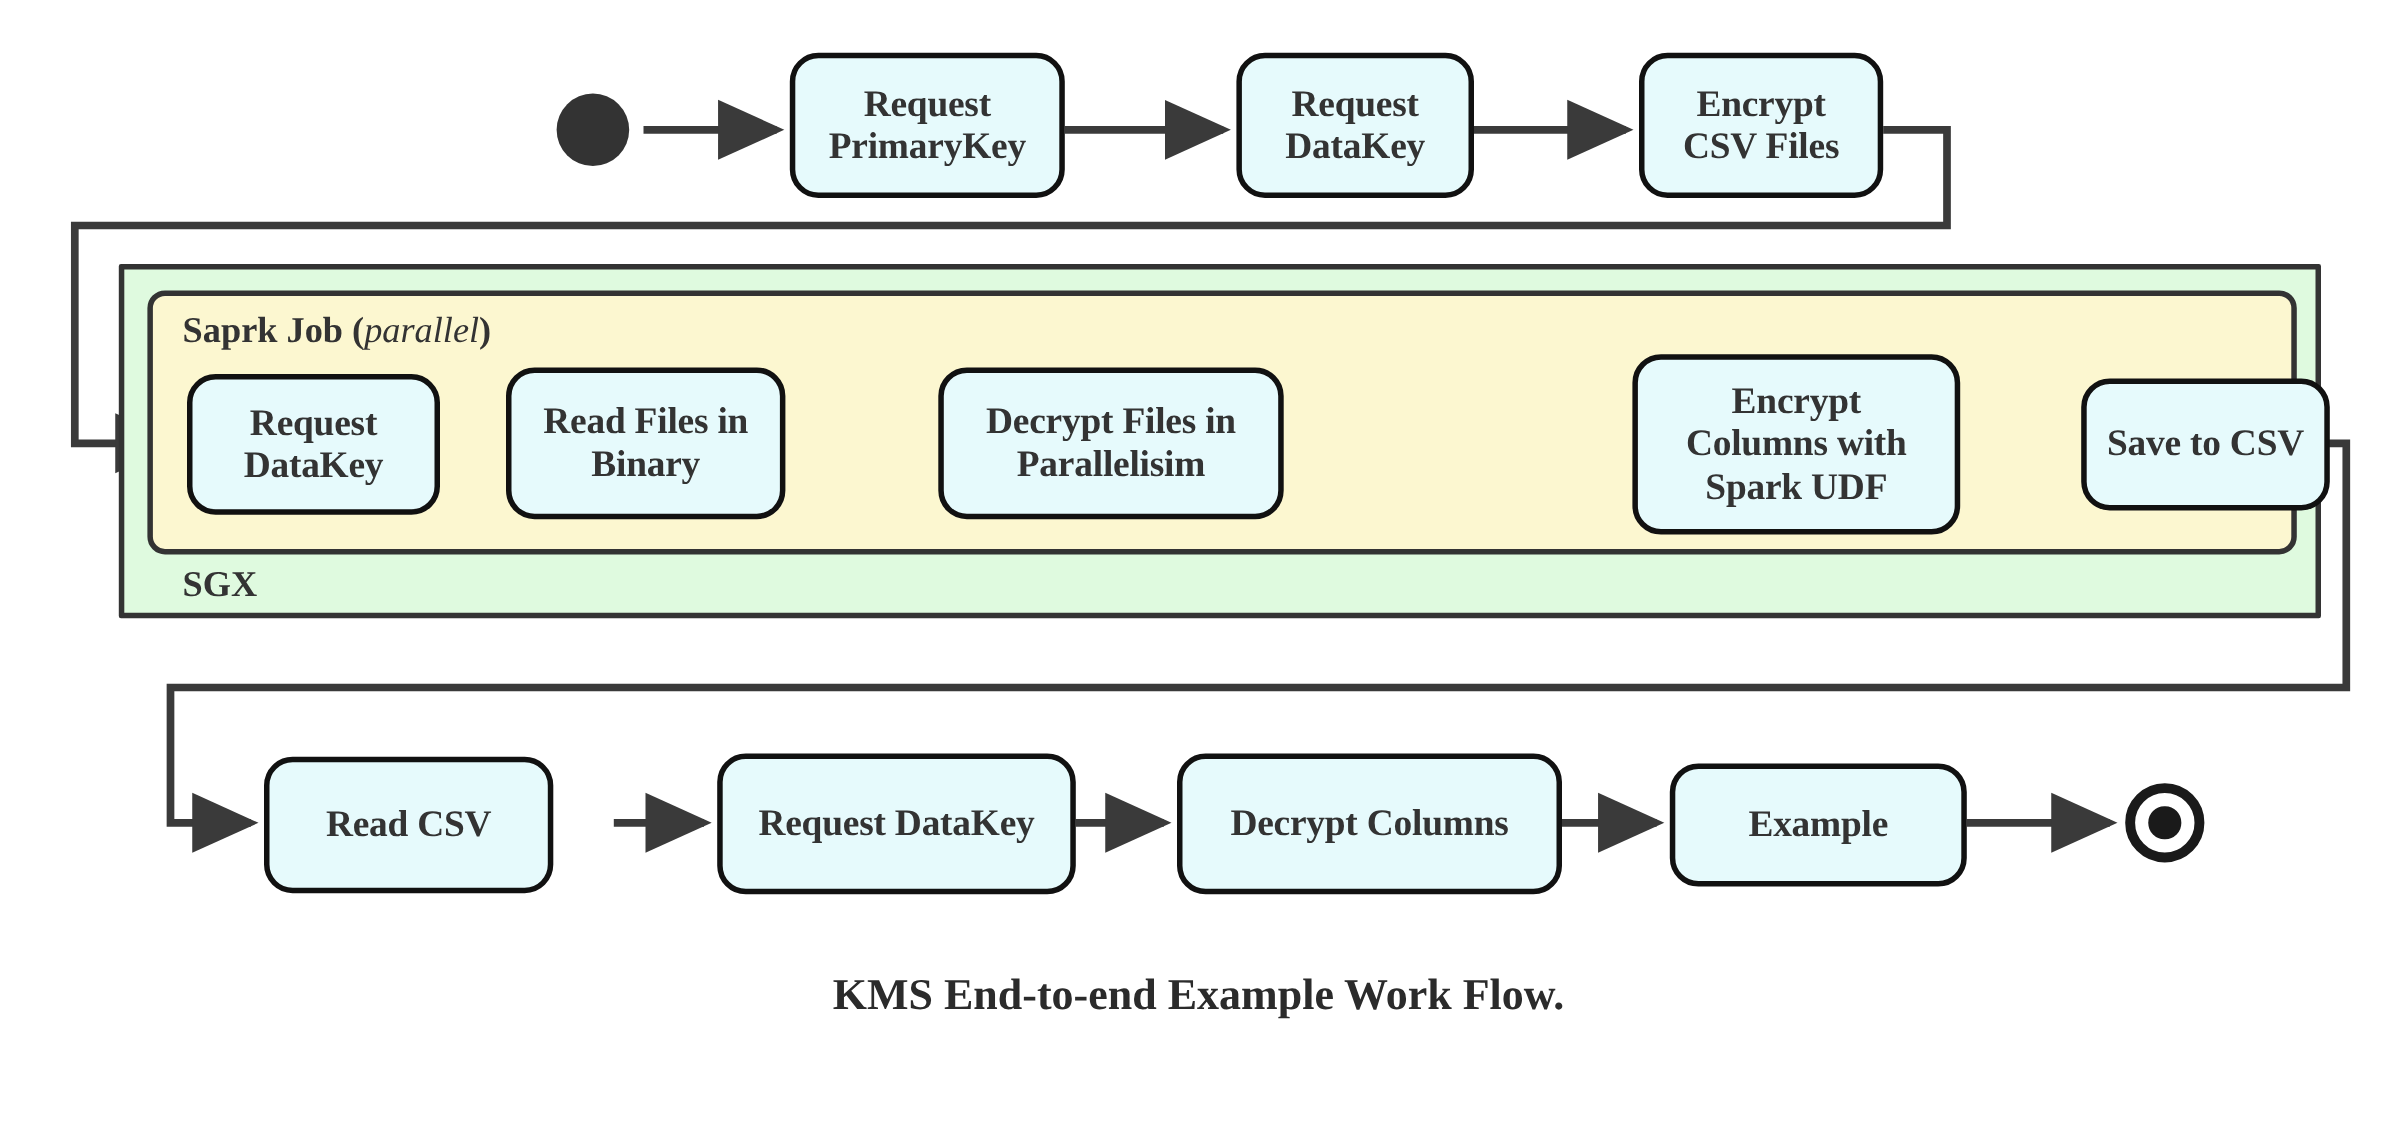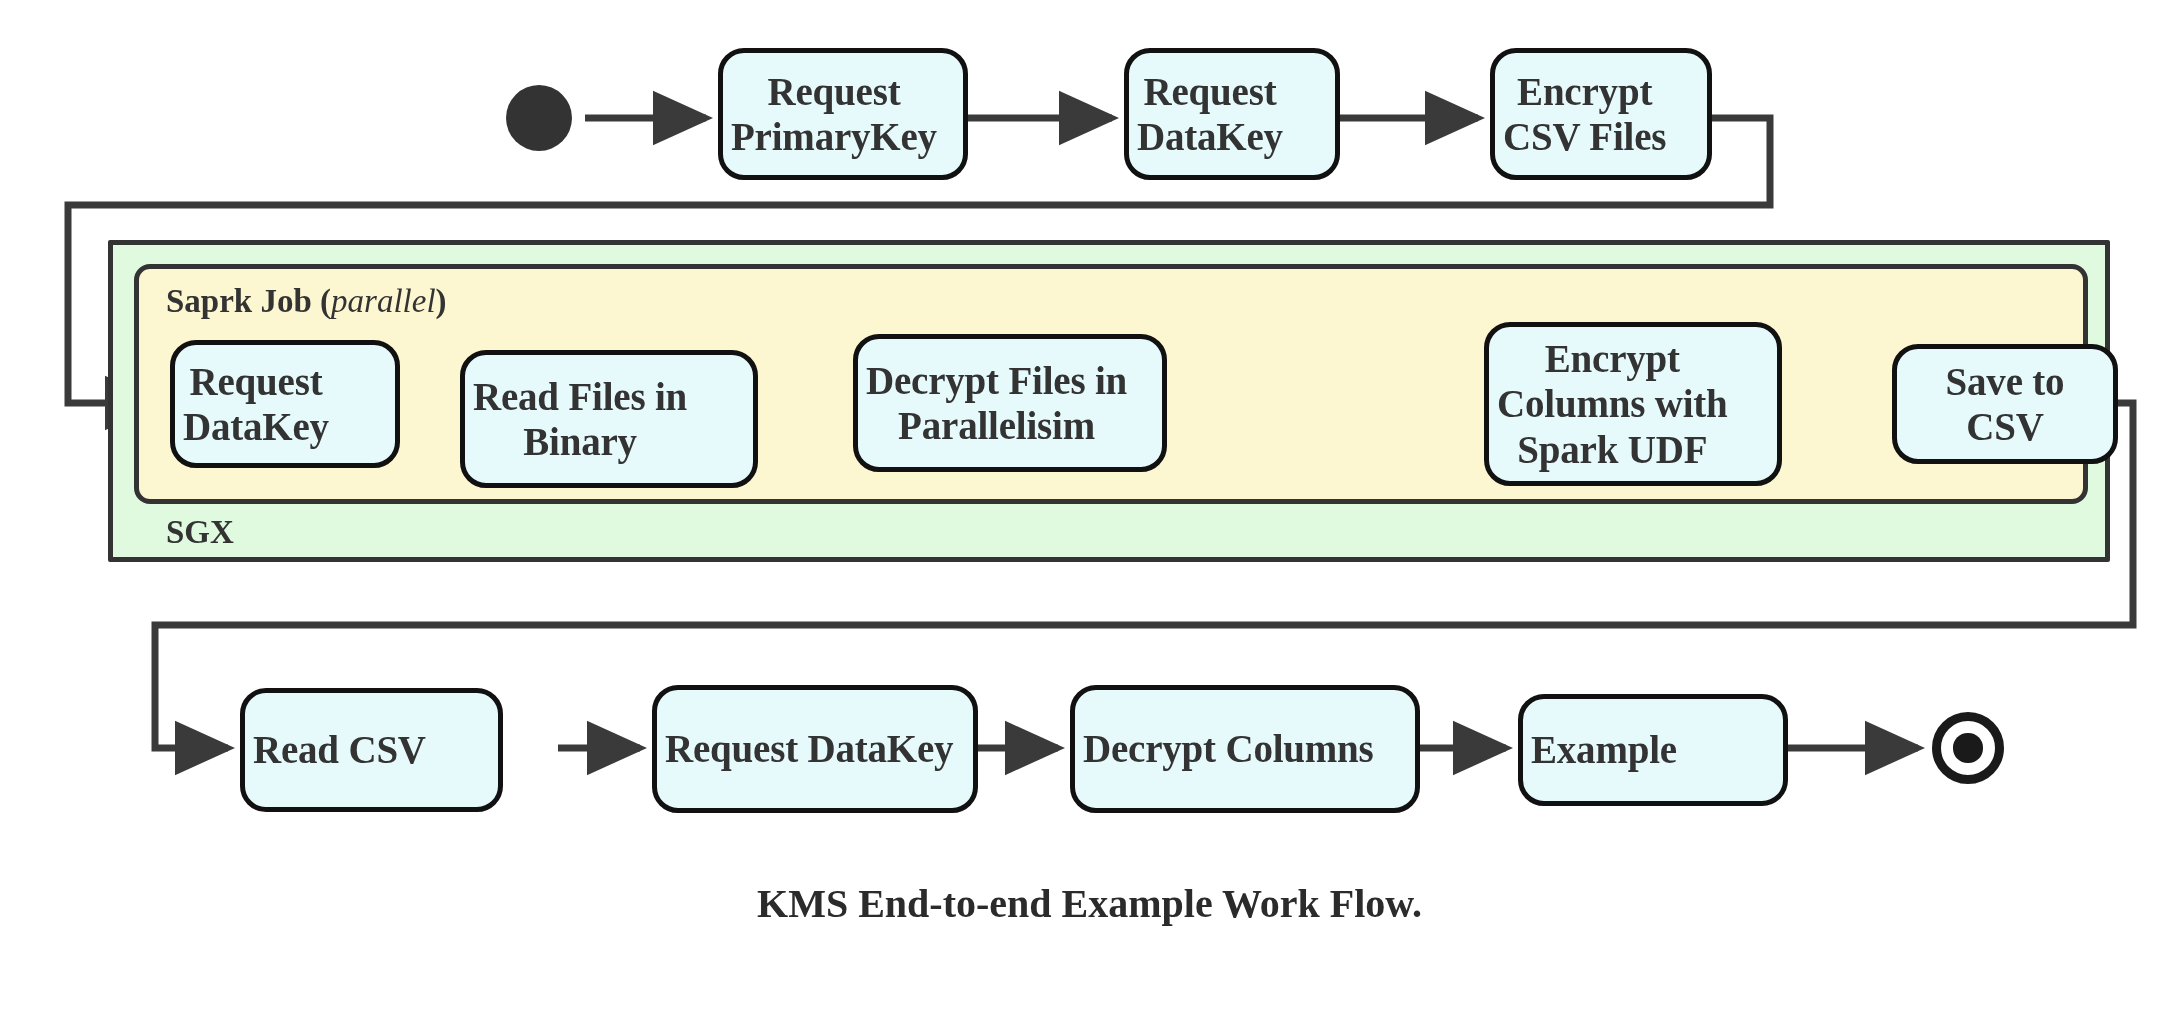--- a/index.html
+++ b/index.html
@@ -26,25 +26,25 @@
     pointer-events: none;
   }
   .node {
     position: absolute;
     box-sizing: border-box;
     background: #e6fafc;
     border: 5px solid #111111;
     border-radius: 26px;
     display: flex;
     align-items: center;
-    justify-content: flex-start;
+    justify-content: center;
     text-align: center;
     color: #333333;
     font-weight: bold;
-    font-size: 39px;
+    font-size: 34px;
     line-height: 1.16;
     letter-spacing: -0.2px;
     z-index: 3;
   }
   .node span {
     display: block;
     padding: 0 8px;
     white-space: pre-line;
   }
   .container {
@@ -180,21 +180,21 @@
   <div class="node" style="left:1490px; top:48px; width:222px; height:132px;">
     <span>Encrypt
 CSV Files</span>
   </div>
 
   <div class="node" style="left:170px; top:340px; width:230px; height:128px;">
     <span>Request
 DataKey</span>
   </div>
 
-  <div class="node" style="left:460px; top:350px; width:298px; height:138px;font-family:Liberation Serif, serif;">
+  <div class="node" style="left:460px; top:334px; width:254px; height:138px;font-family:Liberation Serif, serif;">
     <span>Read Files in
 Binary</span>
   </div>
 
   <div class="node" style="left:817px; top:334px; width:314px; height:138px;margin-left:36px;">
     <span>Decrypt Files in
 Parallelisim</span>
   </div>
 
 

